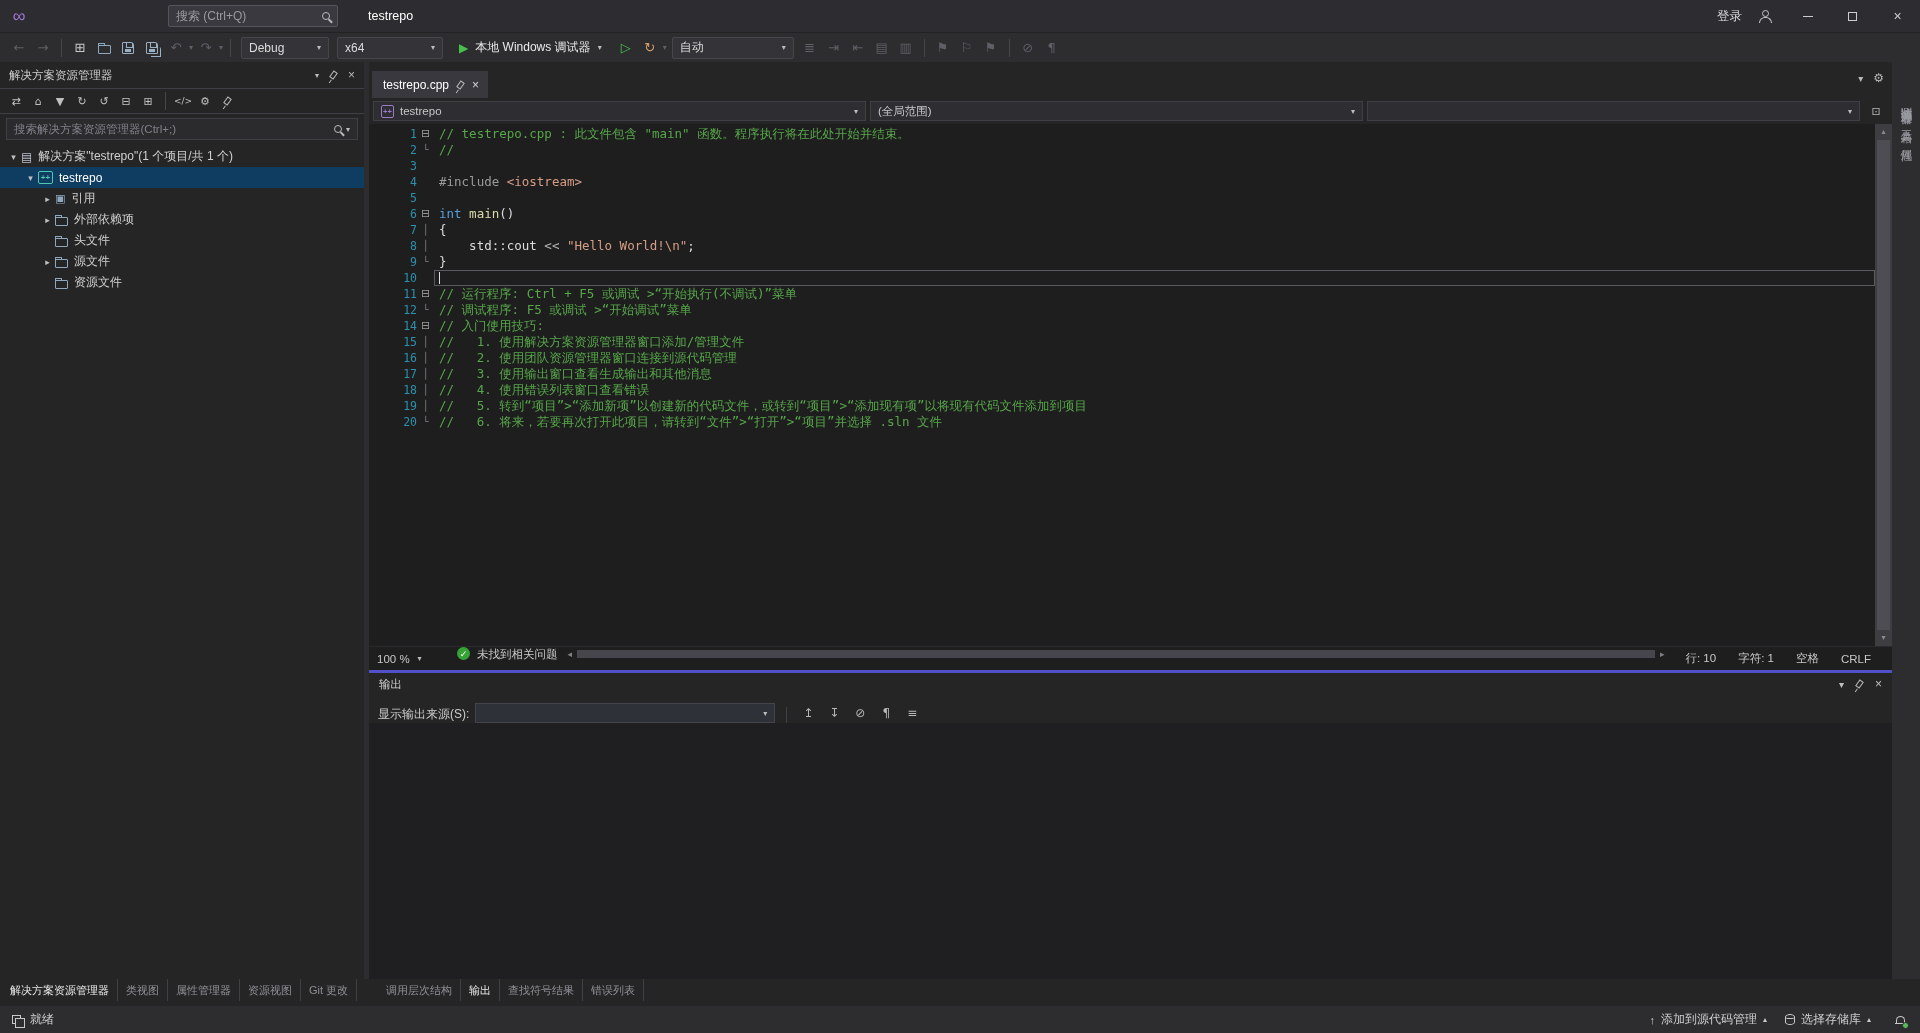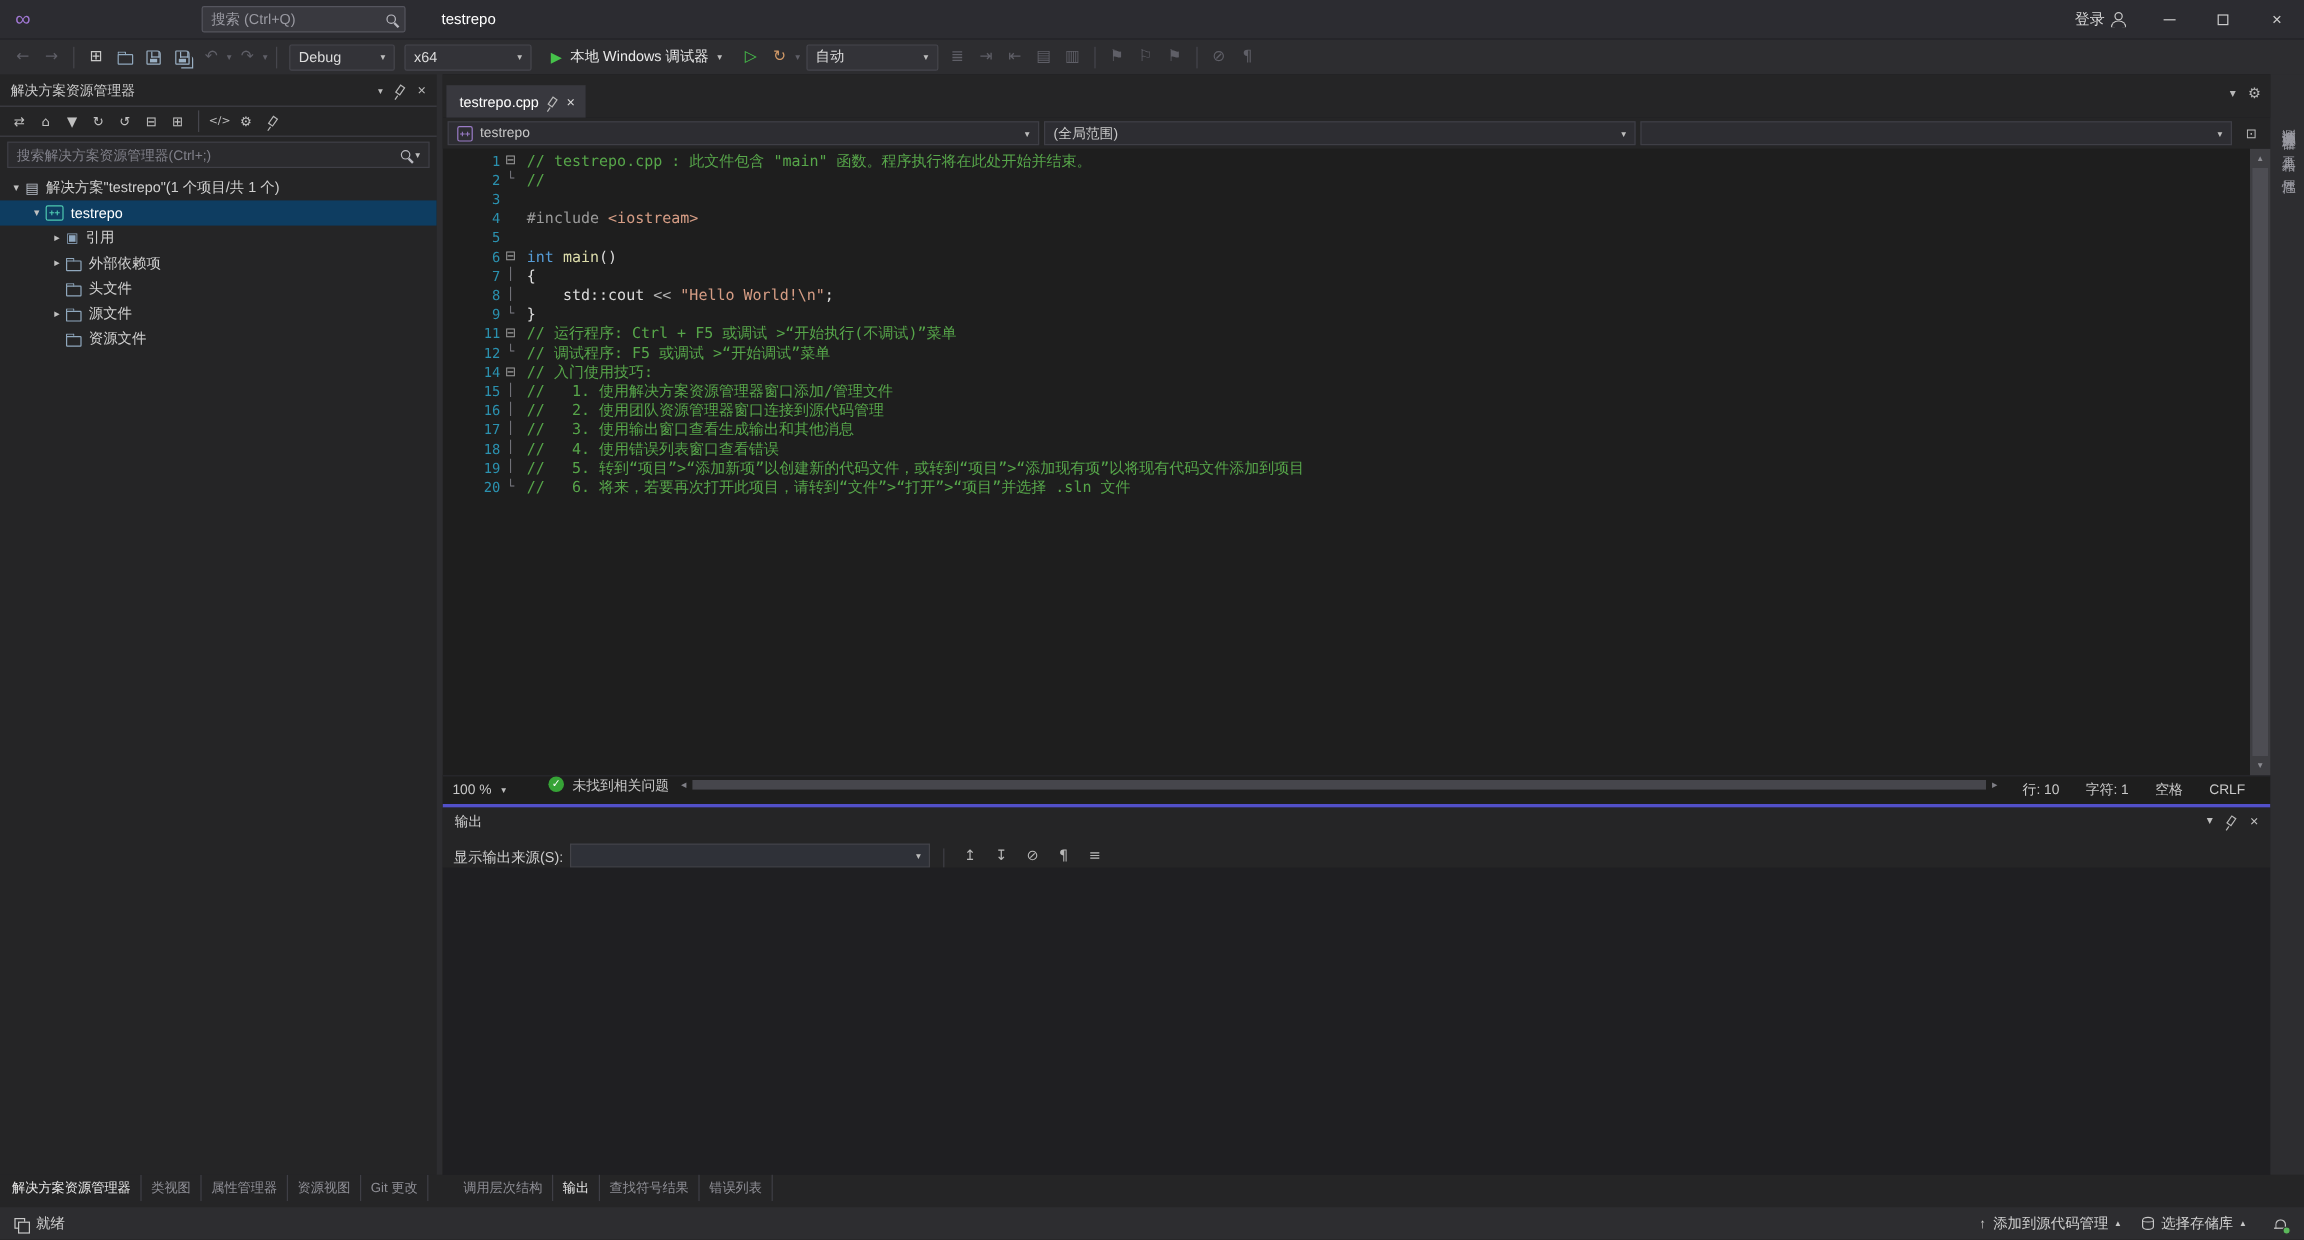--- a/index.html
+++ b/index.html
@@ -14,37 +14,37 @@
   
   .titlebar { height:32px; background:#2c2c31; display:flex; align-items:center; flex:0 0 auto; }
   .vslogo { width:38px; text-align:center; font-size:18px; font-style:italic; color:#a178d4; line-height:32px; }
   .menus { display:flex; height:100%; align-items:center; }
   .menu-item { padding:0 8px; line-height:32px; font-size:12.5px; color:#dadada; white-space:nowrap; }
   .qsearch { margin-left:130px; width:170px; height:22px; background:#39393f; border:1px solid #55555e; border-radius:2px;
              display:flex; align-items:center; padding:0 7px; color:#9a9aa2; font-size:12px; }
   .qtext { flex:1; white-space:nowrap; overflow:hidden; }
   .wtitle { margin-left:30px; font-size:12.5px; color:#ffffff; white-space:nowrap; }
   .tbright { margin-left:auto; display:flex; align-items:center; height:100%; }
-  .signin { font-size:12.5px; color:#dadada; margin-right:4px;text-align:right; }
+  .signin { font-size:12.5px; color:#dadada; margin-right:16px;text-align:right; }
   .wbtn { width:45px; height:100%; display:flex; align-items:center; justify-content:center; color:#cccccc; font-size:14px; }
   .mm { width:10px; height:1px; background:#cccccc; display:inline-block; }
   .mx { width:9px; height:9px; border:1px solid #cccccc; display:inline-block; }
 
   
   .toolbar { height:30px; background:#2d2d30; border-top:1px solid #222226; display:flex; align-items:center; padding:0 8px; gap:2px; flex:0 0 auto; }
   .gi { width:22px; height:22px; display:inline-flex; align-items:center; justify-content:center; color:#c8c8c8; font-size:13px;
         font-family:"DejaVu Sans",sans-serif; }
   .gi.dis { color:#5f5f67; }
   .caret { font-size:8px; color:#bdbdbd; }
   .caret.dis { color:#5f5f67; }
   .tsep { width:1px; height:18px; background:#46464d; margin:0 5px; }
   .combo { height:22px; background:#333338; border:1px solid #46464d; border-radius:2px; display:flex; align-items:center;
            padding:0 7px; font-size:12px; color:#dcdcdc; margin:0 3px; white-space:nowrap; }
   .combo .caret { margin-left:auto; padding-left:10px; }
-  .w-debug { width:88px; } .w-x64 { width:106px; } .w-auto { width:110px; }
+  .w-debug { width:88px; } .w-x64 { width:106px; } .w-auto { width:122px; }
   .runbtn { display:flex; align-items:center; height:24px; padding:0 8px; margin:0 3px; color:#eaeaea; font-size:12px; white-space:nowrap; }
   .play { color:var(--run-green,#46c24a); margin-right:7px; font-size:12px; }
   .green { color:var(--run-green,#46c24a); }
   .warm { color:#d29a68; }
 
   
   .main { flex:1; display:flex; min-height:0; }
   .vsplit { width:5px; background:#2d2d30; flex:0 0 auto; }
 
   
@@ -358,20 +358,21 @@
         <div class="code-lines">
             <div class="code-line"><span class="ln">1</span><span class="fold fm">⊟</span><span class="codeseg"><span class="tk-cm">// testrepo.cpp : 此文件包含 "main" 函数。程序执行将在此处开始并结束。</span></span></div>
             <div class="code-line"><span class="ln">2</span><span class="fold">└</span><span class="codeseg"><span class="tk-cm">//</span></span></div>
             <div class="code-line"><span class="ln">3</span><span class="fold"></span><span class="codeseg"></span></div>
             <div class="code-line"><span class="ln">4</span><span class="fold"></span><span class="codeseg"><span class="tk-pp">#include </span><span class="tk-st">&lt;iostream&gt;</span></span></div>
             <div class="code-line"><span class="ln">5</span><span class="fold"></span><span class="codeseg"></span></div>
             <div class="code-line"><span class="ln">6</span><span class="fold fm">⊟</span><span class="codeseg"><span class="tk-kw">int</span><span class="tk-pl"> </span><span class="tk-fn">main</span><span class="tk-pl">()</span></span></div>
             <div class="code-line"><span class="ln">7</span><span class="fold">│</span><span class="codeseg"><span class="tk-pl">{</span></span></div>
             <div class="code-line"><span class="ln">8</span><span class="fold">│</span><span class="codeseg"><span class="tk-pl">    std::cout </span><span class="tk-op">&lt;&lt; </span><span class="tk-st">"Hello World!\n"</span><span class="tk-pl">;</span></span></div>
             <div class="code-line"><span class="ln">9</span><span class="fold">└</span><span class="codeseg"><span class="tk-pl">}</span></span></div>
+            <div class="code-line cur"><span class="ln">10</span><span class="fold"></span><span class="codeseg"></span></div>
             <div class="code-line"><span class="ln">11</span><span class="fold fm">⊟</span><span class="codeseg"><span class="tk-cm">// 运行程序: Ctrl + F5 或调试 &gt;“开始执行(不调试)”菜单</span></span></div>
             <div class="code-line"><span class="ln">12</span><span class="fold">└</span><span class="codeseg"><span class="tk-cm">// 调试程序: F5 或调试 &gt;“开始调试”菜单</span></span></div>
             <div class="code-line"><span class="ln">14</span><span class="fold fm">⊟</span><span class="codeseg"><span class="tk-cm">// 入门使用技巧: </span></span></div>
             <div class="code-line"><span class="ln">15</span><span class="fold">│</span><span class="codeseg"><span class="tk-cm">//   1. 使用解决方案资源管理器窗口添加/管理文件</span></span></div>
             <div class="code-line"><span class="ln">16</span><span class="fold">│</span><span class="codeseg"><span class="tk-cm">//   2. 使用团队资源管理器窗口连接到源代码管理</span></span></div>
             <div class="code-line"><span class="ln">17</span><span class="fold">│</span><span class="codeseg"><span class="tk-cm">//   3. 使用输出窗口查看生成输出和其他消息</span></span></div>
             <div class="code-line"><span class="ln">18</span><span class="fold">│</span><span class="codeseg"><span class="tk-cm">//   4. 使用错误列表窗口查看错误</span></span></div>
             <div class="code-line"><span class="ln">19</span><span class="fold">│</span><span class="codeseg"><span class="tk-cm">//   5. 转到“项目”&gt;“添加新项”以创建新的代码文件，或转到“项目”&gt;“添加现有项”以将现有代码文件添加到项目</span></span></div>
             <div class="code-line"><span class="ln">20</span><span class="fold">└</span><span class="codeseg"><span class="tk-cm">//   6. 将来，若要再次打开此项目，请转到“文件”&gt;“打开”&gt;“项目”并选择 .sln 文件</span></span></div>
           </div>

